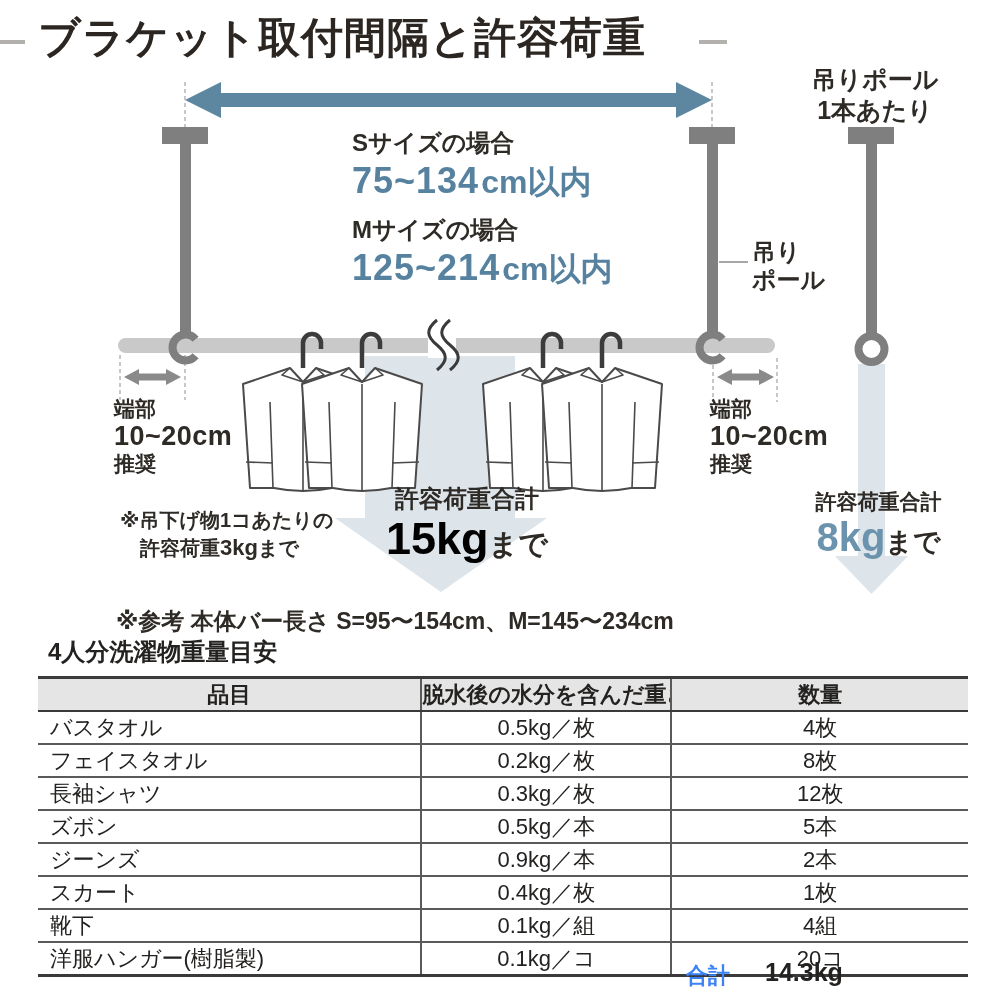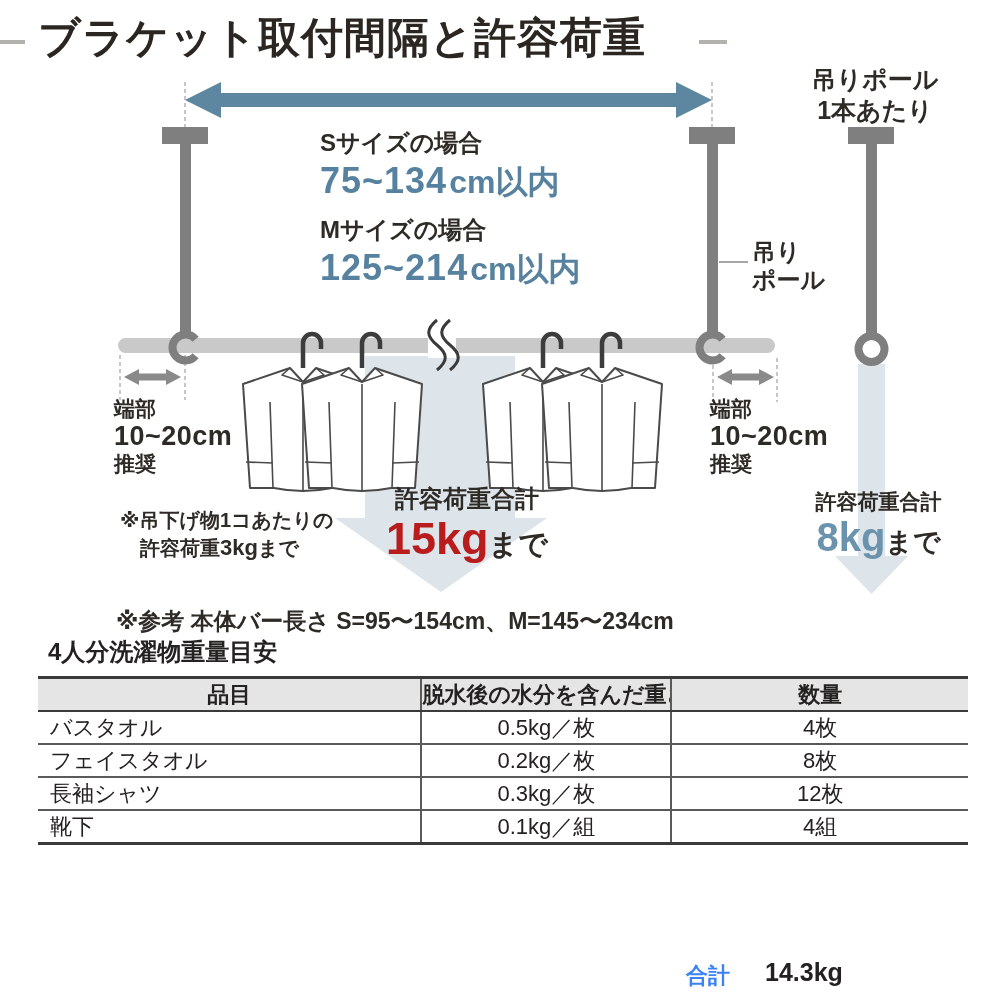--- a/index.html
+++ b/index.html
@@ -10,40 +10,40 @@
 
   .title { left:38px; top:10px; font-size:42px; font-weight:900; letter-spacing:1px; color:#2b2621; white-space:nowrap; }
   .title-dash { height:4px; background:#b3b1ae; top:40px; }
   .dash-l { left:0; width:25px; }
   .dash-r { left:699px; width:28px; }
 
   svg.diagram { left:0; top:0; }
 
   .per-pole { left:804px; top:64px; width:142px; text-align:center; font-size:25px; font-weight:700; line-height:31px; color:#2e2a26; }
 
-  .size-block { left:320px; top:128px; }
+  .size-block { left:352px; top:128px; }
   .sz-label { font-size:24px; font-weight:700; line-height:30px; color:#2e2a26; }
   .sz-value { line-height:46px; white-space:nowrap; }
   .sz-value .big { font-size:36px; font-weight:700; color:#57829f; letter-spacing:1px; }
   .sz-value .unit { font-size:32px; font-weight:700; color:#57829f; margin-left:2px; }
 
   .pole-callout { left:752px; top:238px; font-size:24px; font-weight:700; line-height:28px; color:#2e2a26; }
 
   .edge-note { font-size:21px; font-weight:600; line-height:25px; color:#2e2a26; }
   .edge-note .mid { font-size:27px; font-weight:800; line-height:30px; letter-spacing:0.5px; }
   .edge-left  { left:114px; top:396px; }
   .edge-right { left:710px; top:396px; }
 
   .hang-note { left:120px; top:507px; font-size:20px; font-weight:600; line-height:27px; color:#2e2a26; }
   .hang-note .l2 { padding-left:20px; }
   .hang-note b { font-weight:900; font-size:22px; }
 
   .bar-load { left:372px; top:484px; width:190px; text-align:center; }
   .bar-load .lbl { font-size:24px; font-weight:600; color:#2e2a26; line-height:30px; }
-  .bar-load .val { font-size:45px; font-weight:800; color:#b91c1c; line-height:50px; }
+  .bar-load .val { font-size:45px; font-weight:800; color:#000000; line-height:50px; }
   .bar-load .sfx { font-size:29px; font-weight:700; color:#2e2a26; }
 
   .pole-load { left:806px; top:488px; width:145px; text-align:center; }
   .pole-load .lbl { font-size:21px; font-weight:600; color:#2e2a26; line-height:27px; }
   .pole-load .val { font-size:40px; font-weight:800; color:#6b93ad; line-height:45px; }
   .pole-load .sfx { font-size:27px; font-weight:700; color:#2e2a26; }
 
   .reference { left:116px; top:606px; font-size:23px; font-weight:600; color:#2e2a26; white-space:nowrap; }
   .table-title { left:48px; top:636px; font-size:24px; font-weight:700; color:#242220; }
 
@@ -213,24 +213,44 @@
           <td class="c1">フェイスタオル</td>
           <td class="c2">0.2kg／枚</td>
           <td class="c3">8枚</td>
         </tr>
       <tr>
           <td class="c1">長袖シャツ</td>
           <td class="c2">0.3kg／枚</td>
           <td class="c3">12枚</td>
         </tr>
       <tr>
+          <td class="c1">ズボン</td>
+          <td class="c2">0.5kg／本</td>
+          <td class="c3">5本</td>
+        </tr>
+      <tr>
+          <td class="c1">ジーンズ</td>
+          <td class="c2">0.9kg／本</td>
+          <td class="c3">2本</td>
+        </tr>
+      <tr>
+          <td class="c1">スカート</td>
+          <td class="c2">0.4kg／枚</td>
+          <td class="c3">1枚</td>
+        </tr>
+      <tr>
           <td class="c1">靴下</td>
           <td class="c2">0.1kg／組</td>
           <td class="c3">4組</td>
         </tr>
+      <tr>
+          <td class="c1">洋服ハンガー(樹脂製)</td>
+          <td class="c2">0.1kg／コ</td>
+          <td class="c3">20コ</td>
+        </tr>
     </tbody>
   </table>
 
   <div class="abs total-row">
     <span class="t-lbl">合計</span>
     <span class="t-val">14.3kg</span>
   </div>
 
 </div>
 

